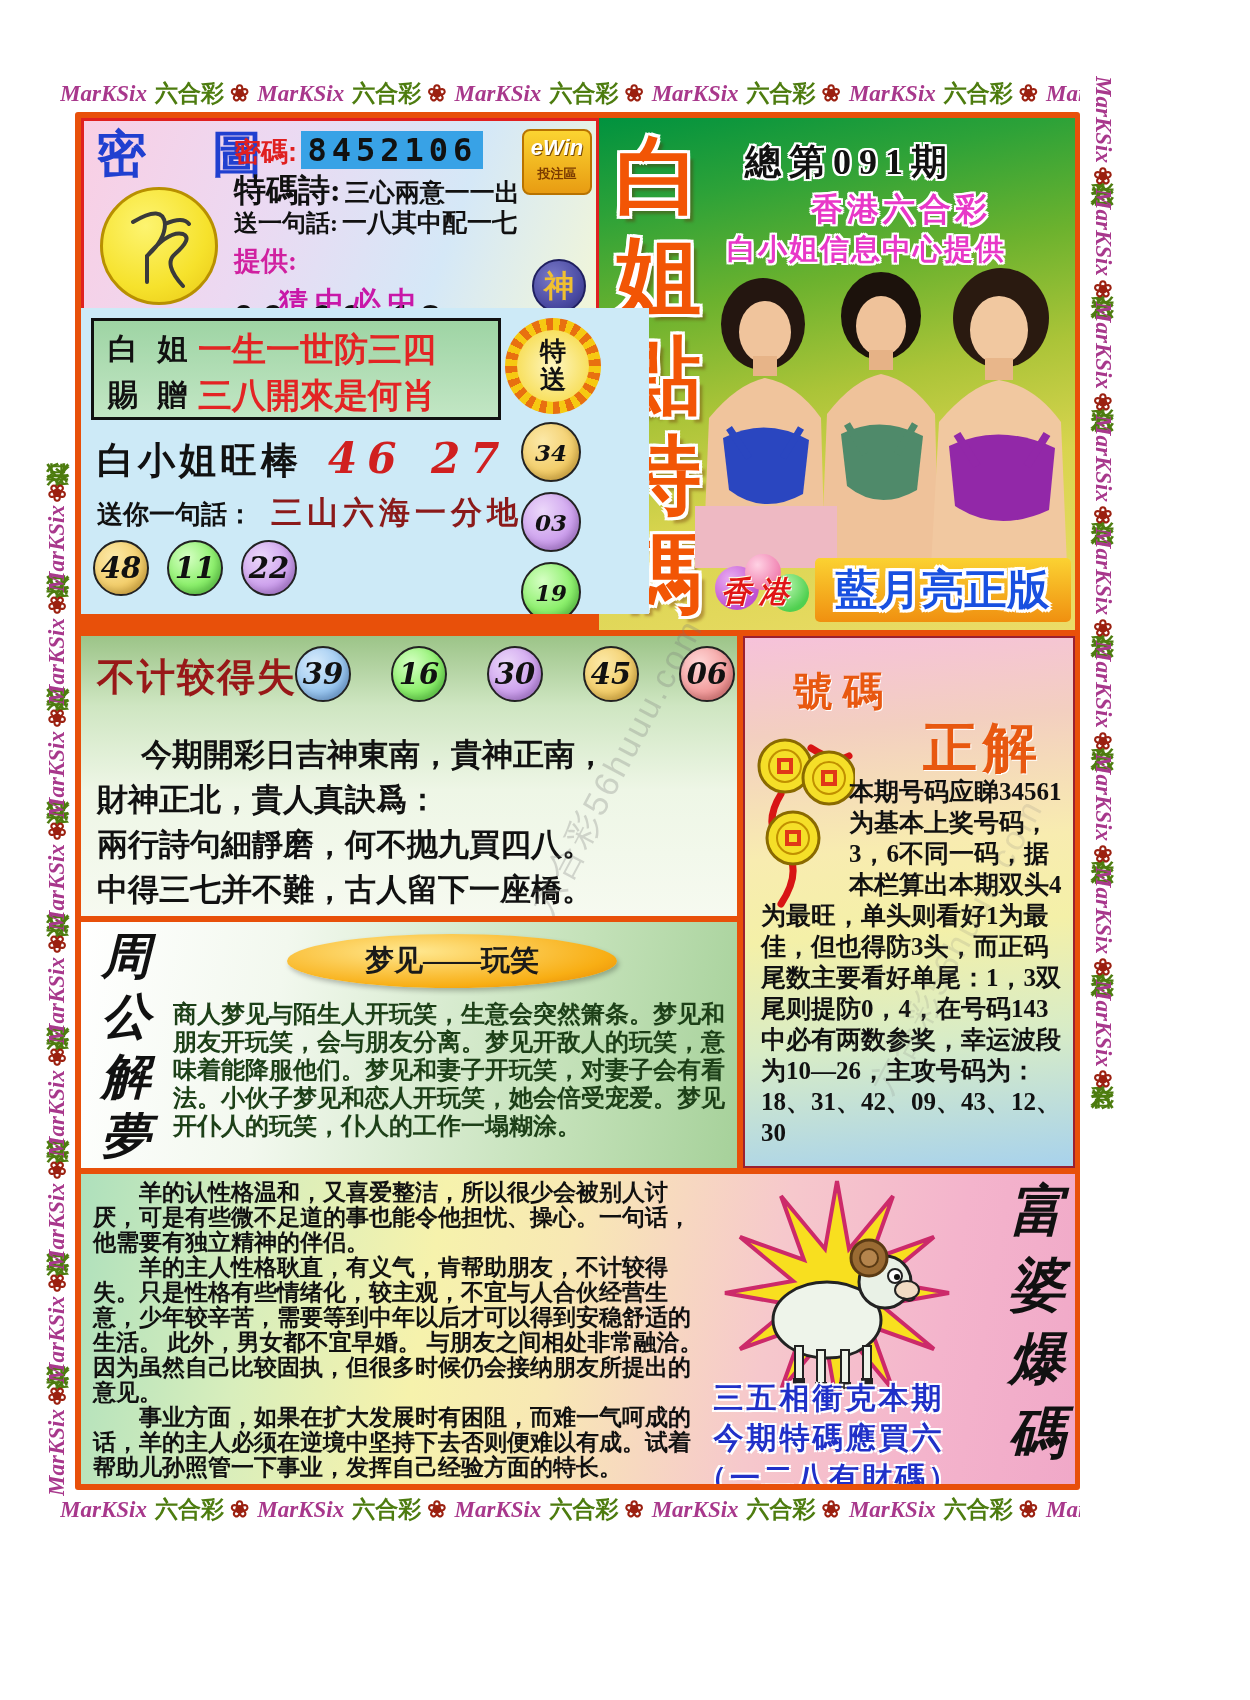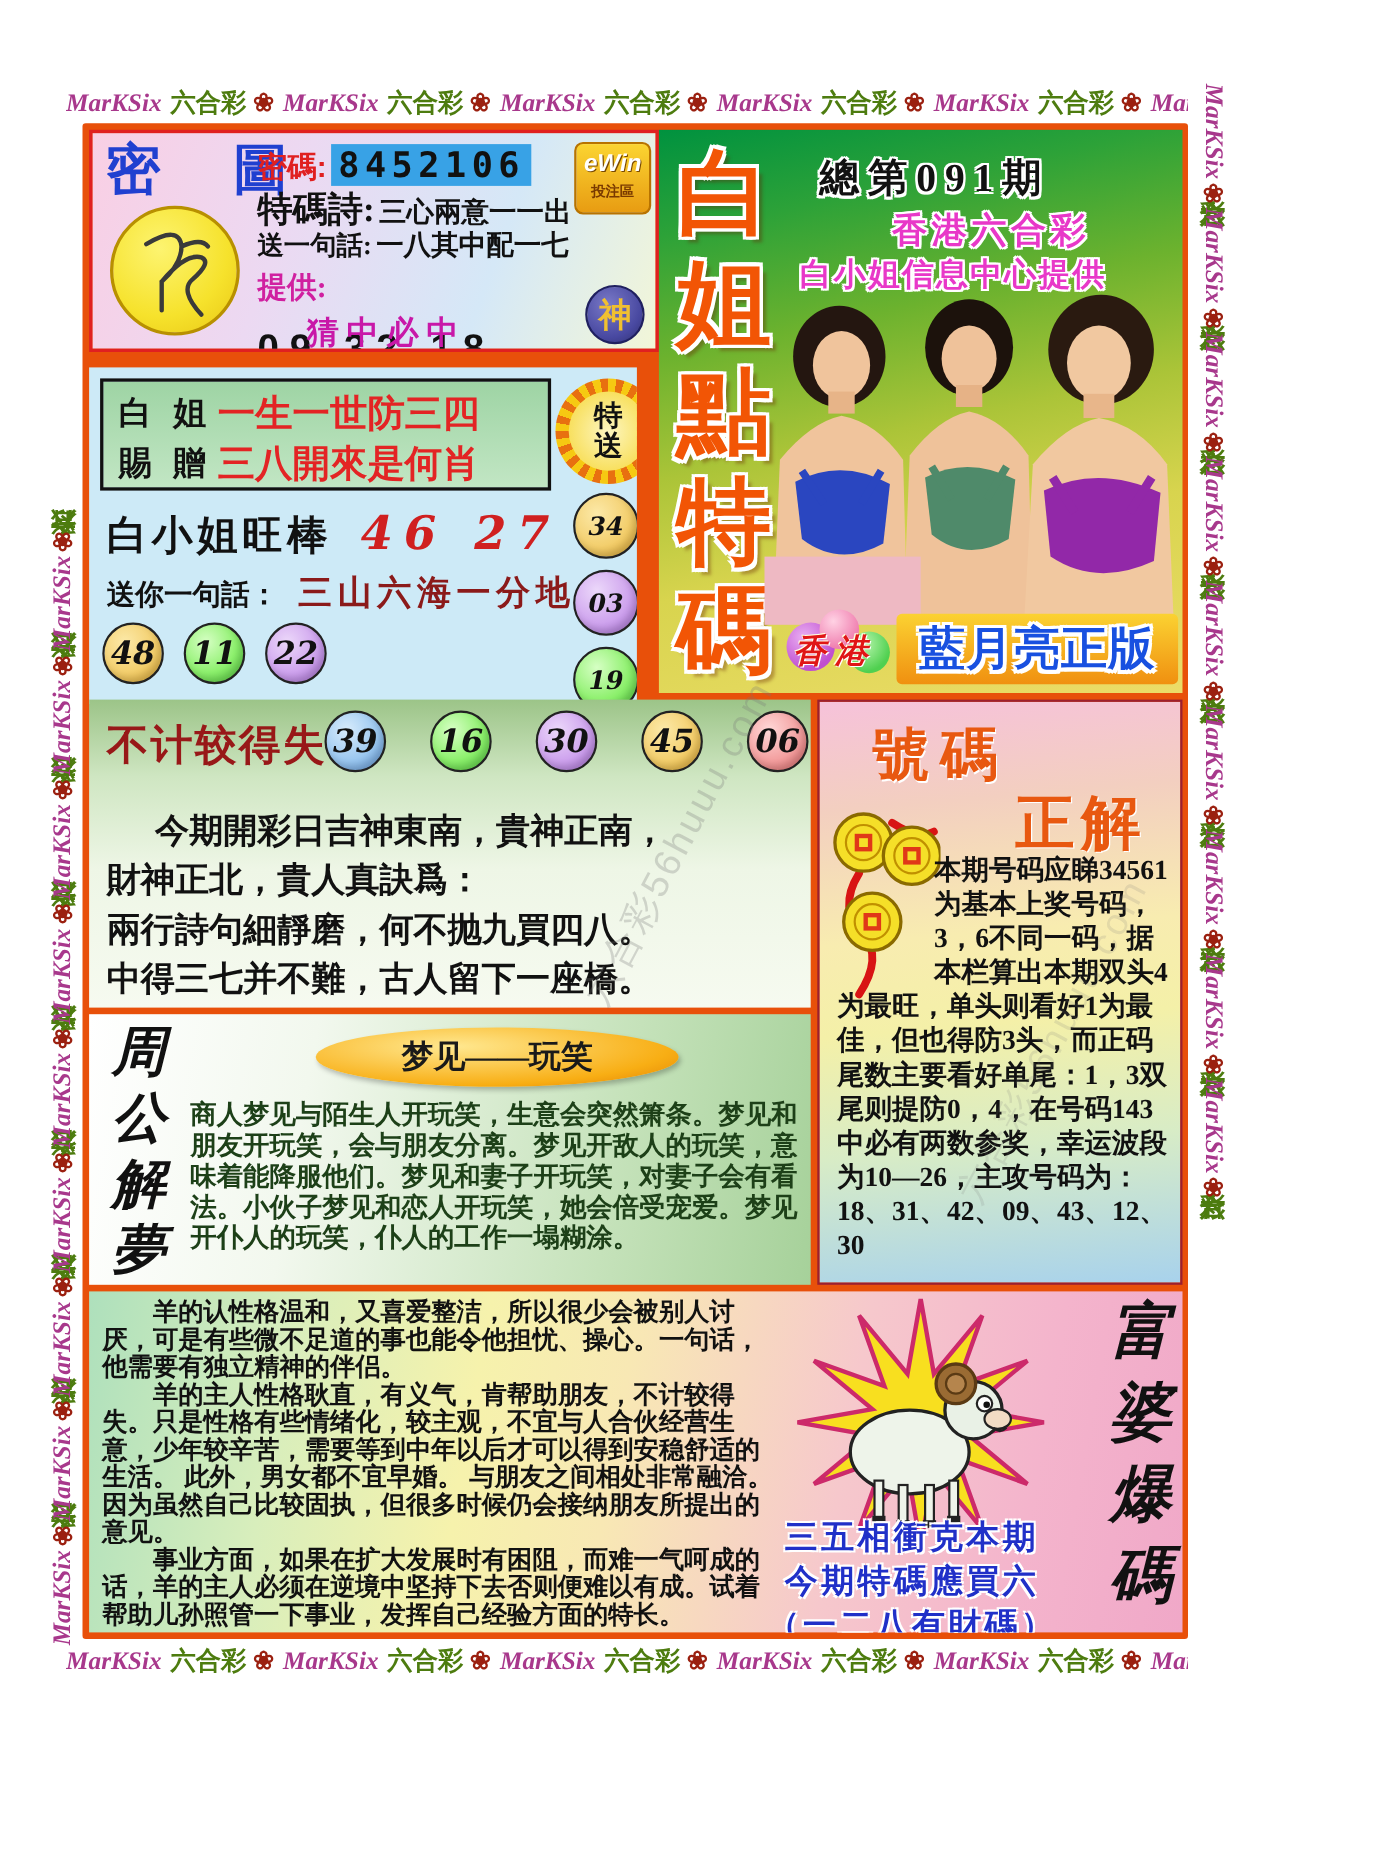--- a/index.html
+++ b/index.html
@@ -36,21 +36,21 @@
 .org{font-weight:bold;color:#e838c8;}
 .owhite{text-shadow:-2px -2px 0 #fff,2px -2px 0 #fff,-2px 2px 0 #fff,2px 2px 0 #fff,-2px 0 0 #fff,2px 0 0 #fff,0 -2px 0 #fff,0 2px 0 #fff;}
 .censor{left:96px;top:388px;width:142px;height:62px;background:#eeb9c3;}
 .hkseal{left:116px;top:436px;width:100px;height:72px;}
 .hkseal .b{position:absolute;border-radius:50%;}
 .hktext{position:absolute;left:6px;top:18px;font-size:30px;font-weight:bold;font-style:italic;color:#e01616;letter-spacing:8px;text-shadow:1px 1px 0 #fff,-1px -1px 0 #ffd;z-index:3;}
 .bluemoon{left:216px;top:440px;width:256px;height:64px;background:linear-gradient(180deg,#fbd232,#f09010);border-radius:5px;display:flex;align-items:center;justify-content:center;}
 .bluemoon span{font-size:42px;font-weight:bold;color:#1850e0;letter-spacing:1px;
  text-shadow:-3px -3px 0 #fff,3px -3px 0 #fff,-3px 3px 0 #fff,3px 3px 0 #fff,0 -3px 0 #fff,0 3px 0 #fff,-3px 0 0 #fff,3px 0 0 #fff;}
 
-.gift{left:6px;top:222px;width:498px;height:306px;background:#cdeaf7;}
+.gift{left:6px;top:196px;width:568px;height:306px;background:#cdeaf7;}
 .greenbox{left:10px;top:10px;width:410px;height:102px;background:linear-gradient(180deg,#9ed4a4,#c2e6c4);border:3px solid #111;}
 .glabel{position:absolute;left:14px;font-size:30px;font-weight:bold;color:#111;font-family:"Liberation Serif",serif;letter-spacing:6px;}
 .gred{position:absolute;left:104px;font-size:34px;font-weight:bold;color:#e32424;white-space:nowrap;font-family:"Liberation Serif",serif;}
 .sunburst{left:424px;top:6px;width:96px;height:106px;}
 .sunray{position:absolute;left:0;top:4px;width:96px;height:96px;border-radius:50%;background:repeating-conic-gradient(#f6c912 0deg 9deg,#e87010 9deg 18deg);}
 .suncore{position:absolute;left:12px;top:16px;width:72px;height:72px;border-radius:50%;background:radial-gradient(circle,#fdf6c0,#f8e060 70%,#f2c830);display:flex;flex-direction:column;align-items:center;justify-content:center;}
 .suncore div{font-size:26px;font-weight:bold;color:#111;line-height:28px;font-family:"Liberation Serif",serif;}
 .wangrow{left:16px;top:126px;display:flex;align-items:baseline;gap:26px;}
 .wanglbl{font-size:37px;font-weight:bold;color:#111;font-family:"Liberation Serif",serif;letter-spacing:4px;}
 .wangnum{font-size:42px;font-weight:bold;font-style:italic;color:#d02020;font-family:"DejaVu Serif",serif;letter-spacing:10px;}
@@ -78,21 +78,21 @@
 .whlines .tline:first-child{padding-left:44px;}
 
 .dream{left:6px;top:810px;width:656px;height:246px;background:linear-gradient(100deg,#ffffff 0%,#f2f8ee 30%,#c5e2ba 72%,#a6d19a 100%);}
 .dreamtitle{left:12px;top:8px;width:66px;display:flex;flex-direction:column;gap:6px;align-items:center;}
 .dreamtitle .vchar{font-size:49px;font-weight:bold;font-style:italic;color:#111;font-family:"Liberation Serif",serif;line-height:54px;}
 .pill{left:206px;top:12px;width:330px;height:54px;border-radius:50%;background:radial-gradient(ellipse at 38% 32%,#ffe890,#f8ae14 68%,#e07c00);display:flex;align-items:center;justify-content:center;box-shadow:2px 3px 5px rgba(0,0,0,.25);}
 .pill span{font-size:29px;font-weight:bold;color:#1a1a1a;font-family:"Liberation Serif",serif;}
 .dreamtext{left:92px;top:78px;width:554px;height:162px;font-size:24px;line-height:28px;color:#1d4018;font-family:"Liberation Serif",serif;font-weight:bold;}
 
 .analysis{left:668px;top:524px;width:332px;height:532px;background:linear-gradient(175deg,#f6c2da 0%,#f3cfc0 18%,#f8ecb0 40%,#f4f0a8 55%,#d8ecc6 75%,#a8d2ec 100%);border:2px solid #9b2030;}
-.seal1{left:48px;top:14px;font-size:52px;font-weight:bold;color:#e85810;letter-spacing:10px;font-family:Liberation Mono, monospace;text-shadow:1px 1px 0 #fff;}
+.seal1{left:48px;top:26px;font-size:40px;font-weight:bold;color:#e85810;letter-spacing:10px;font-family:Liberation Mono, monospace;text-shadow:1px 1px 0 #fff;}
 .seal2{left:178px;top:74px;font-size:54px;font-weight:bold;color:#e85810;letter-spacing:6px;font-family:"Liberation Serif",serif;text-shadow:1px 1px 0 #fff;}
 .antext{left:16px;top:138px;width:304px;height:382px;font-size:25px;line-height:31px;color:#111;font-family:"Liberation Serif",serif;font-weight:bold;}
 .coinspacer{float:left;width:88px;height:112px;}
 .coins{left:6px;top:96px;}
 
 .bottom{left:6px;top:1062px;width:994px;height:310px;background:linear-gradient(100deg,#aee0bc 0%,#d8eebc 18%,#f6f2ac 35%,#f8e8b4 48%,#f6c8cc 68%,#f4b4cc 85%,#f0a8c8 100%);}
 .zodtext{left:12px;top:6px;width:618px;height:300px;font-size:23px;line-height:25px;color:#111;font-family:"Liberation Serif",serif;font-weight:bold;}
 .zodtext .para{text-indent:2em;}
 .ramwrap{left:636px;top:4px;width:240px;height:232px;}
 .richcol{left:924px;top:8px;width:64px;display:flex;flex-direction:column;gap:16px;align-items:center;}

